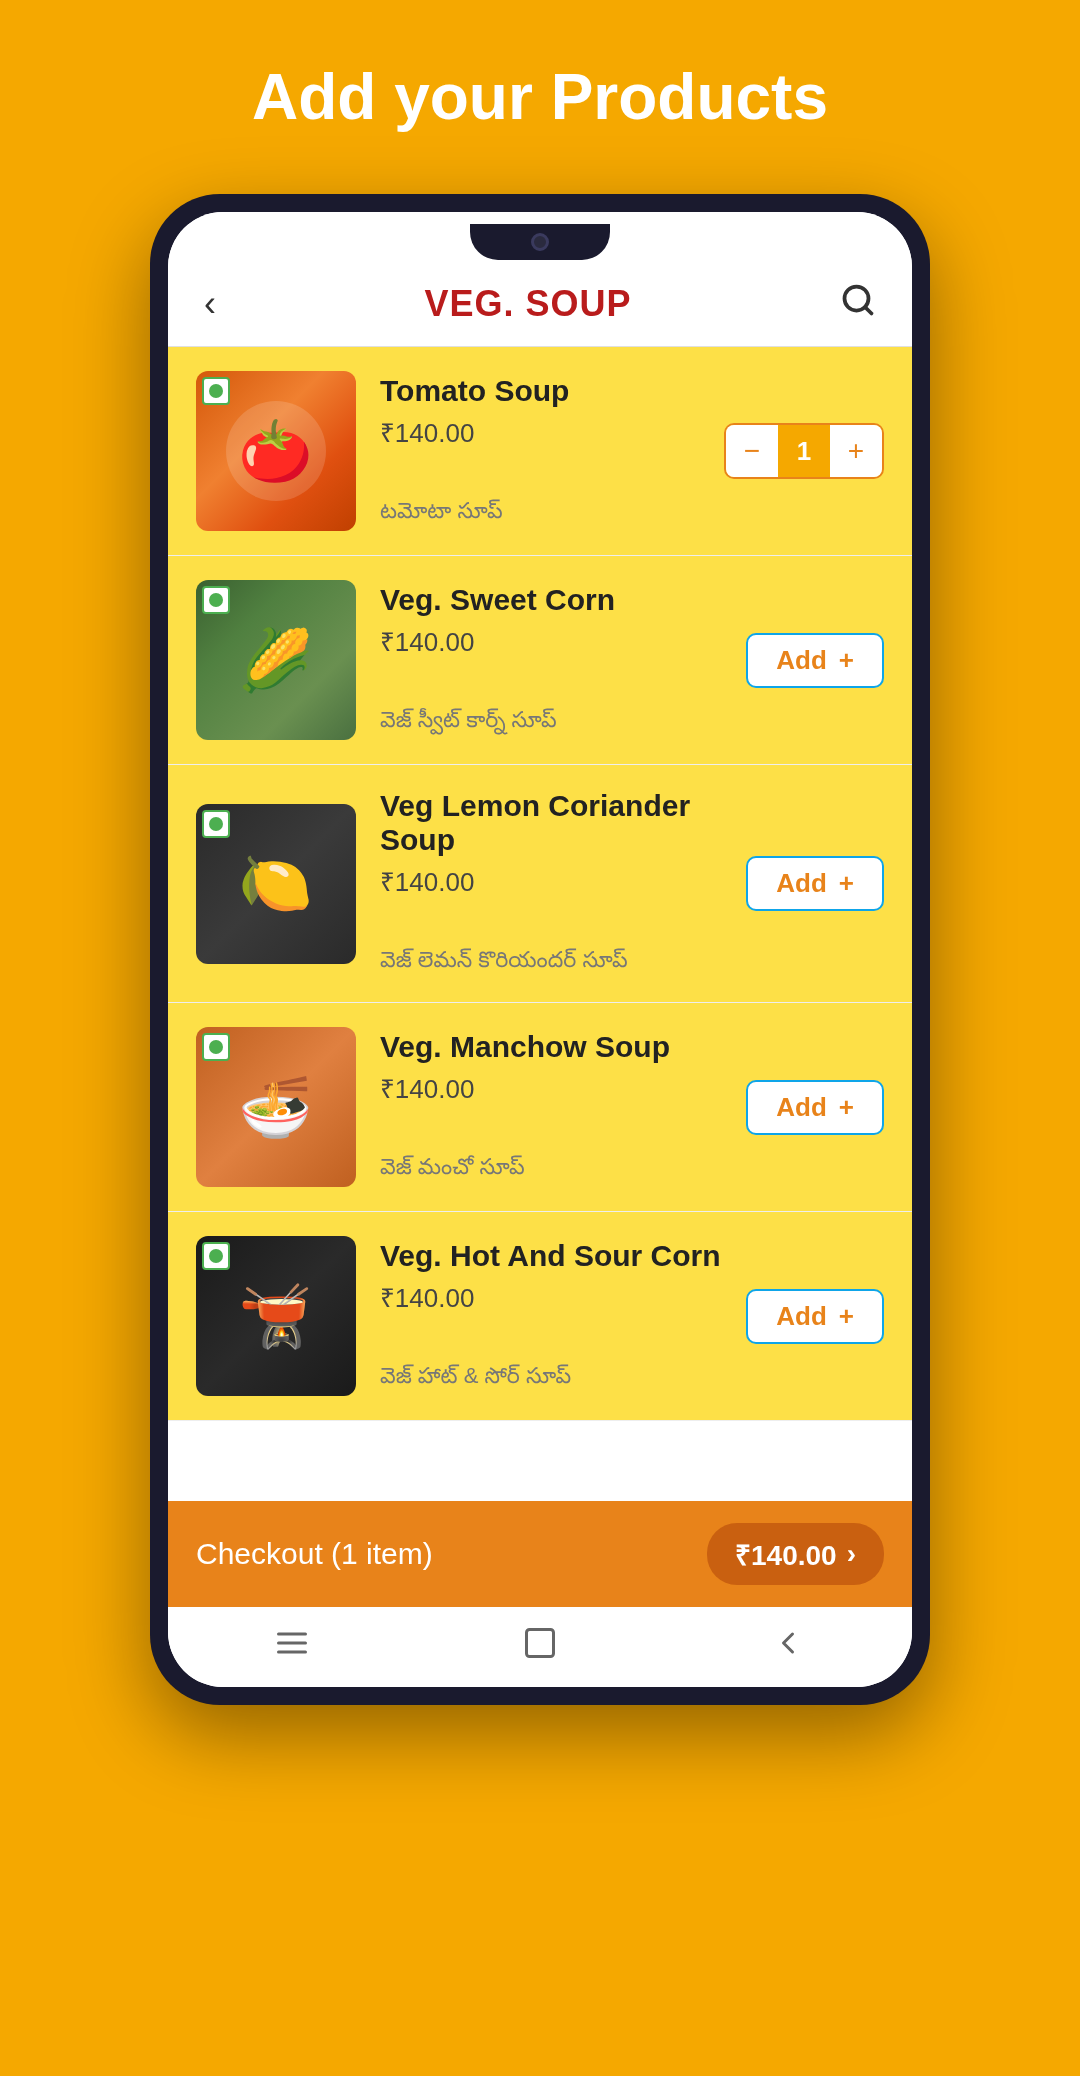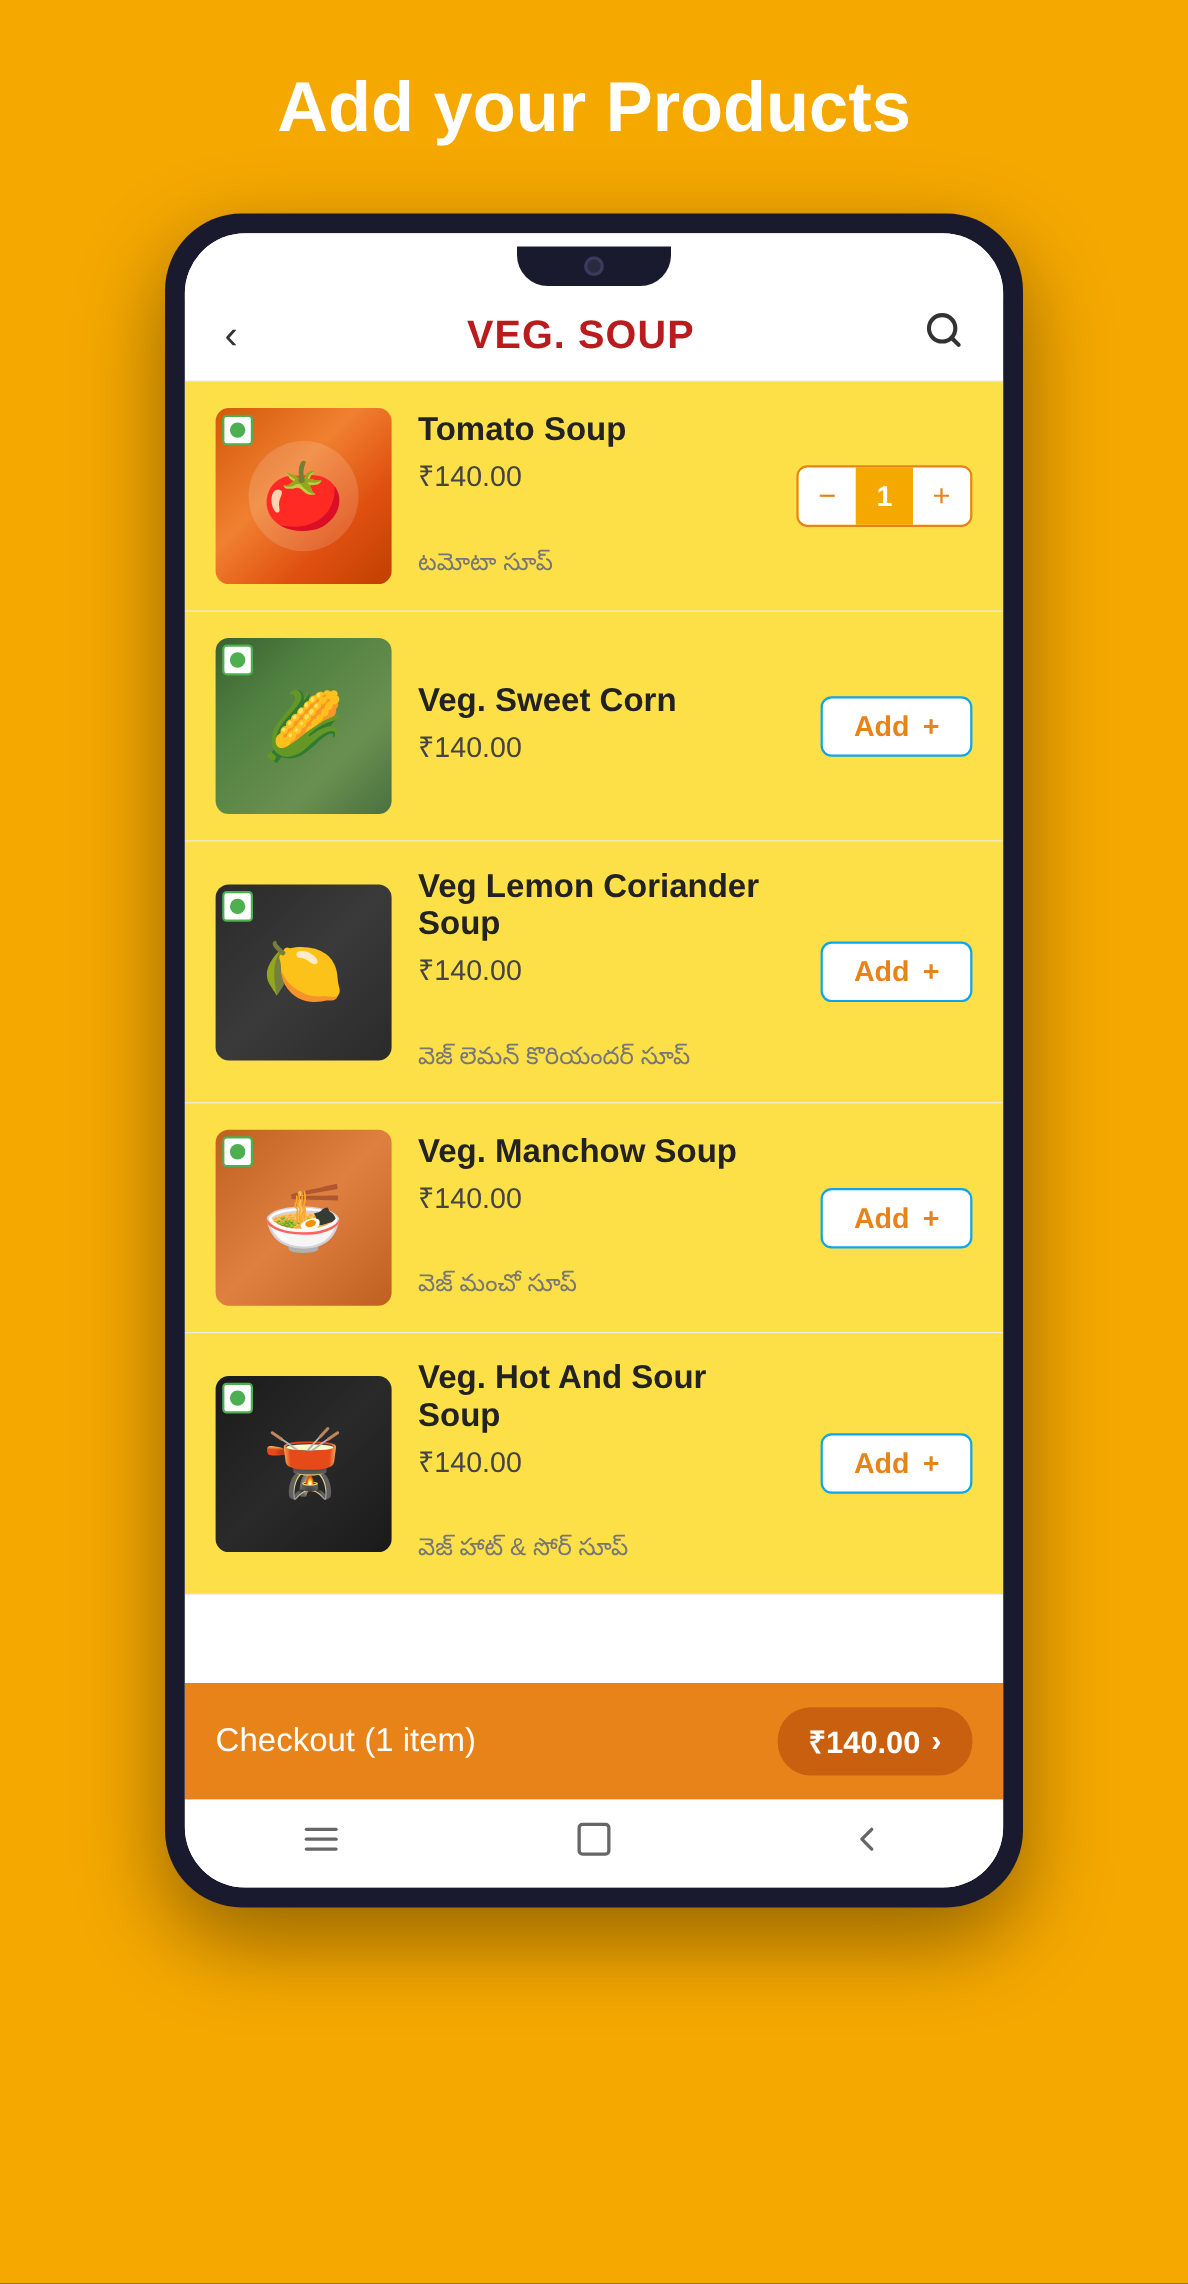--- a/index.html
+++ b/index.html
@@ -350,20 +350,21 @@
       <div class="product-item">
         <div class="product-img-wrap">
           <div class="food-img-corn">🌽</div>
           <div class="veg-badge">
             <div class="veg-dot"></div>
           </div>
         </div>
         <div class="product-info">
           <div class="product-name">Veg. Sweet Corn</div>
           <div class="product-price">₹140.00</div>
+          <div class="product-name-telugu">వెజ్ స్వీట్ కార్న్ సూప్</div>
         </div>
         <button class="add-btn">
           <span>Add</span>
           <span class="plus-icon">+</span>
         </button>
       </div>
 
       <div class="product-item">
         <div class="product-img-wrap">
           <div class="food-img-lemon">🍋</div>
@@ -401,21 +402,21 @@
       </div>
 
       <div class="product-item">
         <div class="product-img-wrap">
           <div class="food-img-hotsour">🫕</div>
           <div class="veg-badge">
             <div class="veg-dot"></div>
           </div>
         </div>
         <div class="product-info">
-          <div class="product-name">Veg. Hot And Sour Soup</div>
+          <div class="product-name">Veg. Hot And Sour Corn</div>
           <div class="product-price">₹140.00</div>
           <div class="product-name-telugu">వెజ్ హాట్ &amp; సోర్ సూప్</div>
         </div>
         <button class="add-btn">
           <span>Add</span>
           <span class="plus-icon">+</span>
         </button>
       </div>
 
     </div>

